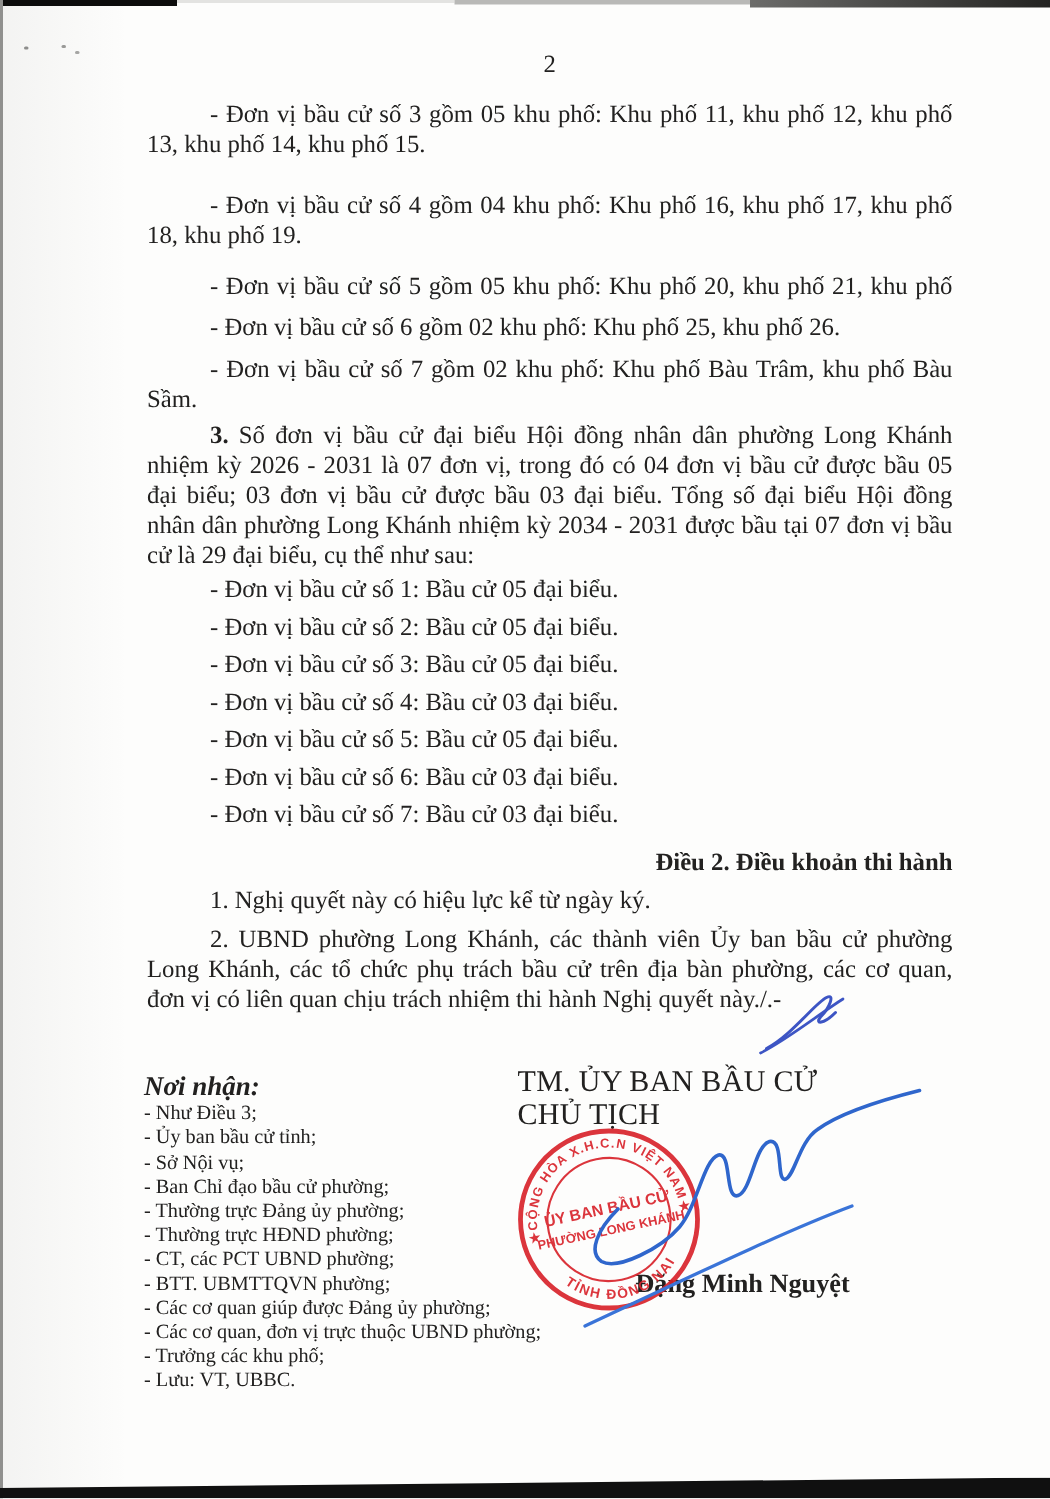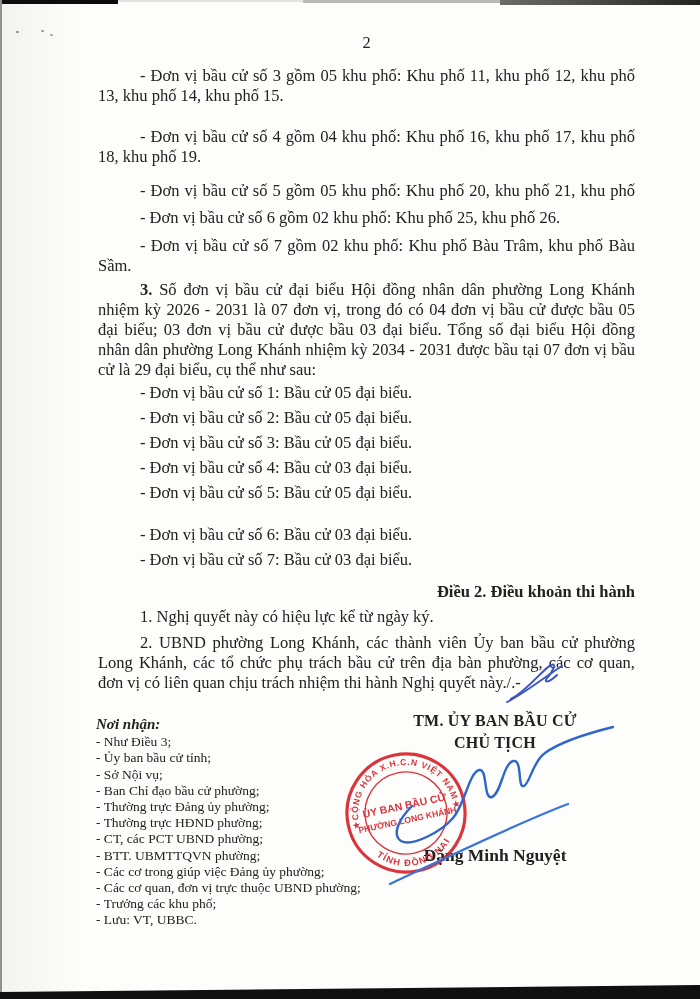--- a/index.html
+++ b/index.html
@@ -28,23 +28,23 @@
   .doc { position:absolute; left:98px; top:0; width:537px; font-size:16.5px; }
   .ln { line-height:20px; white-space:nowrap; }
   .wrapln { line-height:20px; }
   .just { white-space:normal; text-align:justify; text-align-last:justify; }
   .ind { text-indent:42px; }
   .b { font-weight:bold;text-align:right; }
   .pagenum { margin-top:33px; line-height:20px; text-align:center; }
 
   
   .recipients { position:absolute; left:96px; top:716px; font-size:13.5px; line-height:16.2px; }
-  .recipients .hd { font-weight:bold; font-style:italic; font-size:15px; margin-bottom:2px; }
-  .authority { position:absolute; left:345px; top:710px; width:300px; text-align:center;
-    font-weight:bold; font-size:16px; line-height:22px; letter-spacing:0.2px; }
+  .recipients .hd { font-weight:bold; font-style:italic; font-size:18px; margin-bottom:2px; }
+  .authority { position:absolute; left:345px; top:710px; width:300px; text-align:left;
+    font-weight:normal; font-size:20px; line-height:22px; letter-spacing:0.2px; }
   .signer { position:absolute; left:345px; top:845px; width:300px; text-align:center;
     font-weight:bold; font-size:17.5px; z-index:2; }
   .stamp { position:absolute; left:341px; top:748px; z-index:3; opacity:0.92; }
   .sig { position:absolute; left:355px; top:688px; z-index:4; }
   .flourish { position:absolute; left:498px; top:652px; z-index:4; }
 </style>
 </head>
 <body>
 
 <div class="page">
@@ -85,21 +85,21 @@
       <div class="wrapln just">đại biểu; 03 đơn vị bầu cử được bầu 03 đại biểu. Tổng số đại biểu Hội đồng</div>
       <div class="wrapln just">nhân dân phường Long Khánh nhiệm kỳ 2034 - 2031 được bầu tại 07 đơn vị bầu</div>
       <div class="ln">cử là 29 đại biểu, cụ thể như sau:</div>
     </div>
 
     <div class="ln ind" style="margin-top:3px">- Đơn vị bầu cử số 1: Bầu cử 05 đại biểu.</div>
     <div class="ln ind" style="margin-top:5px">- Đơn vị bầu cử số 2: Bầu cử 05 đại biểu.</div>
     <div class="ln ind" style="margin-top:5px">- Đơn vị bầu cử số 3: Bầu cử 05 đại biểu.</div>
     <div class="ln ind" style="margin-top:5px">- Đơn vị bầu cử số 4: Bầu cử 03 đại biểu.</div>
     <div class="ln ind" style="margin-top:5px">- Đơn vị bầu cử số 5: Bầu cử 05 đại biểu.</div>
-    <div class="ln ind" style="margin-top:22px">- Đơn vị bầu cử số 6: Bầu cử 03 đại biểu.</div>
+    <div class="ln ind" style="margin-top:5px">- Đơn vị bầu cử số 6: Bầu cử 03 đại biểu.</div>
     <div class="ln ind" style="margin-top:5px">- Đơn vị bầu cử số 7: Bầu cử 03 đại biểu.</div>
 
     <div class="ln ind b" style="margin-top:12px">Điều 2. Điều khoản thi hành</div>
     <div class="ln ind" style="margin-top:5px">1. Nghị quyết này có hiệu lực kể từ ngày ký.</div>
     <div style="margin-top:6px">
       <div class="wrapln just ind">2. UBND phường Long Khánh, các thành viên Ủy ban bầu cử phường</div>
       <div class="wrapln just">Long Khánh, các tổ chức phụ trách bầu cử trên địa bàn phường, các cơ quan,</div>
       <div class="ln">đơn vị có liên quan chịu trách nhiệm thi hành Nghị quyết này./.-</div>
     </div>
   </div>
@@ -107,21 +107,21 @@
   <div class="recipients">
     <div class="hd">Nơi nhận:</div>
     <div>- Như Điều 3;</div>
     <div>- Ủy ban bầu cử tỉnh;</div>
     <div>- Sở Nội vụ;</div>
     <div>- Ban Chỉ đạo bầu cử phường;</div>
     <div>- Thường trực Đảng ủy phường;</div>
     <div>- Thường trực HĐND phường;</div>
     <div>- CT, các PCT UBND phường;</div>
     <div>- BTT. UBMTTQVN phường;</div>
-    <div>- Các cơ trong giúp việc Đảng ủy phường;</div>
+    <div>- Các cơ quan giúp được Đảng ủy phường;</div>
     <div>- Các cơ quan, đơn vị trực thuộc UBND phường;</div>
     <div>- Trưởng các khu phố;</div>
     <div>- Lưu: VT, UBBC.</div>
   </div>
 
   <div class="authority">
     <div>TM. ỦY BAN BẦU CỬ</div>
     <div>CHỦ TỊCH</div>
   </div>
 

